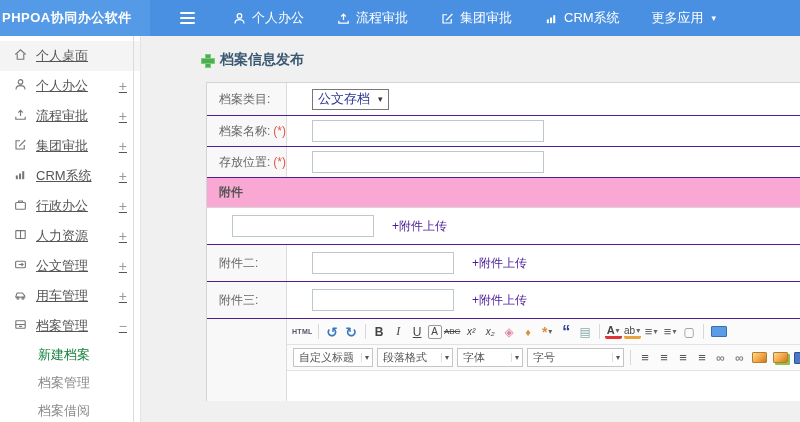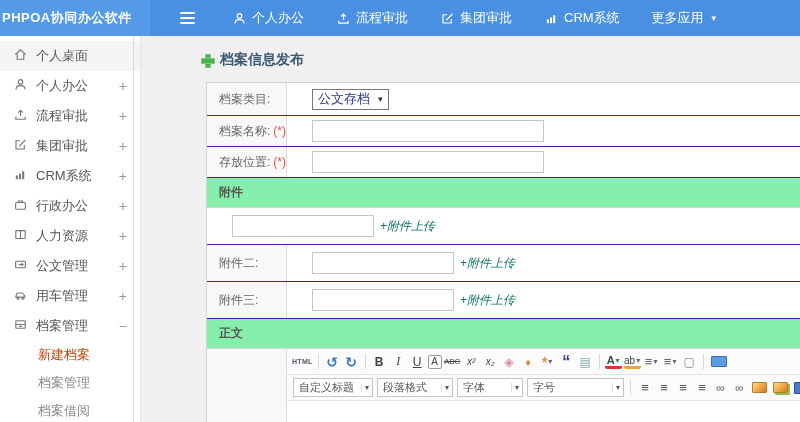--- a/index.html
+++ b/index.html
@@ -14,54 +14,54 @@
   .hamburger i { display:block; width:15px; height:2px; background:#fff; border-radius:1px; }
   .nav { display:flex; align-items:center; gap:8px; margin-left:10px; }
   .nav-item { display:flex; align-items:center; gap:5px; padding:0 12px; height:36px; font-size:13px; cursor:pointer; }
   .nav-item svg { display:block; }
   .caret { font-size:9px; margin-left:3px; }
 
   
   .body-wrap { display:flex; height:386px; }
   .sidebar { width:140px; background:#fff; position:relative; flex:none; padding-top:5px; }
   .sidebar-scroll-line { position:absolute; top:0; bottom:0; right:6px; width:1px; background:#dcdcdc; }
-  .side-item { height:30px; display:flex; align-items:center; padding:0 13px; color:#555; font-size:13px; cursor:pointer; }
+  .side-item { height:30px; display:flex; align-items:center; padding:0 13px; color:#555; font-size:13px; cursor:pointer;text-decoration:underline; }
   .side-item.first { background:#f4f4f4; }
   .side-item svg { margin-right:8px; color:#777; flex:none; }
   .side-item .lbl { flex:1; }
   .expander { color:#999; font-size:14px; }
   .sub-item { height:28px; display:flex; align-items:center; padding-left:38px; color:#888; font-size:13px; cursor:pointer; }
-  .sub-item.active { color:#c2410c; }
+  .sub-item.active { color:#15803d; }
 
   .main { flex:1; background:#f0f0f0; overflow:hidden; padding-top:14px; border-left:1px solid #e4e4e4; }
   .page-title { display:flex; align-items:center; gap:7px; margin-left:60px; height:20px; }
   .plus-icon { position:relative; width:12px; height:12px; }
   .plus-icon::before, .plus-icon::after { content:""; position:absolute; background:#4caf50; border:1px solid #7ccb7f; }
   .plus-icon::before { left:4px; top:0; width:4px; height:12px; }
   .plus-icon::after { left:0; top:4px; width:12px; height:4px; }
   .page-title h1 { font-size:14px; color:#3b5872; font-weight:bold; }
 
   
   .form-table { margin:12px 0 0 65px; margin-right:-2px; background:#fff;
     border:1px solid #d4d4d4; border-bottom:none; }
   .frow { display:flex; border-bottom:1px solid #4c1d95; min-height:31px; align-items:stretch; }
   .frow.cat { min-height:33px; }
   .frow.attach { min-height:37px; }
   .fcell-label { width:80px; flex:none; background:#f8f8f8; border-right:1px solid #dcdcdc;
     display:flex; align-items:center; padding-left:12px; color:#666; gap:3px; }
   .fcell-content { flex:1; display:flex; align-items:center; padding-left:25px; }
   .req { color:#e0564a; }
-  .sect-header { background:#86efac; border-bottom:1px solid #d6d6d6; padding:6px 12px; font-weight:bold; color:#555; min-height:26px; display:flex; align-items:center; }
+  .sect-header { background:#f9a8d4; border-bottom:1px solid #d6d6d6; padding:6px 12px; font-weight:bold; color:#555; min-height:26px; display:flex; align-items:center; }
   input.txt { height:22px; border:1px solid #bcc7ce; background:#fff; padding:0 4px; font-size:12px; outline:none; }
   .txt.wide { width:232px; }
   .txt.narrow { width:142px; }
   .fake-select { display:inline-flex; align-items:center; gap:8px; border:1px solid #777;
     background:#fff; height:21px; padding:0 5px; color:#2d3a92; font-size:13px; cursor:pointer; }
   .fake-select .caret-dark { font-size:9px; color:#333; }
-  .upload-link { color:#0f766e; margin-left:6px; text-decoration:none; cursor:pointer;font-style:italic; }
+  .upload-link { color:#4c1d95; margin-left:18px; text-decoration:none; cursor:pointer; }
 
   
   .frow.editor-row { border-bottom:none; min-height:82px; }
   .editor { flex:1; display:flex; flex-direction:column; background:#fff; }
   .toolbar { display:flex; align-items:center; flex-wrap:nowrap; padding:2px 4px; min-height:26px;
     background:#fbfbfb; border-bottom:1px solid #e3e3e3; overflow:hidden; }
   .tb-btn { display:inline-flex; align-items:center; justify-content:center; min-width:17px; height:20px;
     margin:0 1px; font-size:12px; color:#444; cursor:pointer; border-radius:2px; }
   .tb-sep { width:1px; height:15px; background:#d8d8d8; margin:0 4px; }
   .tb-html { font-size:7px; font-weight:bold; color:#556; letter-spacing:0.3px; }
@@ -295,21 +295,20 @@
         </div>
       </div>
       <div class="frow attach">
         <div class="fcell-label">附件三:</div>
         <div class="fcell-content">
           <input class="txt narrow" type="text" style="">
           <a class="upload-link">+附件上传</a>
         </div>
       </div>
 
-      <div class="sect-header">正文</div>
 
       <div class="frow editor-row">
         <div class="fcell-label"></div>
         <div class="editor">
           <div class="toolbar">
             <span class="tb-btn tb-html">HTML</span>
             <span class="tb-sep"></span>
             <span class="tb-btn tb-undo">↺</span>
             <span class="tb-btn tb-redo">↻</span>
             <span class="tb-sep"></span>

